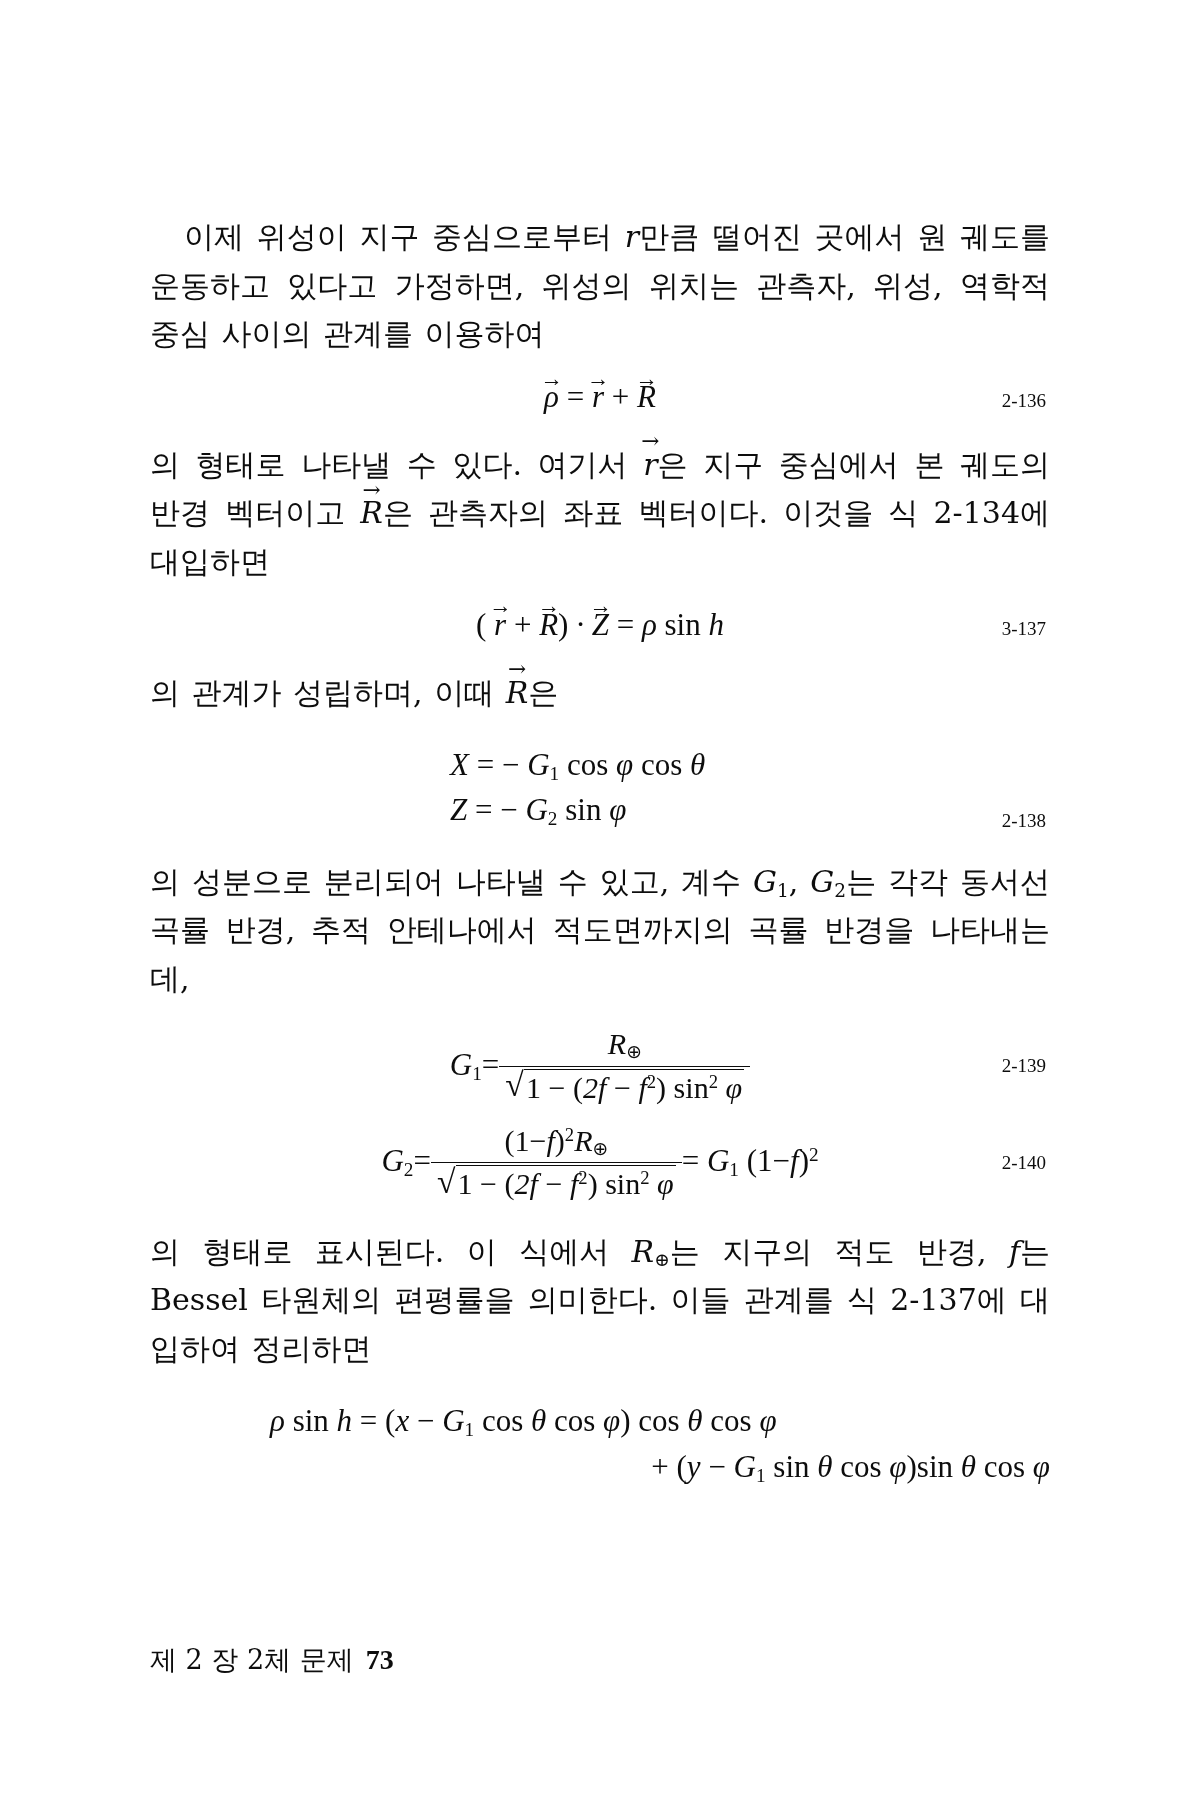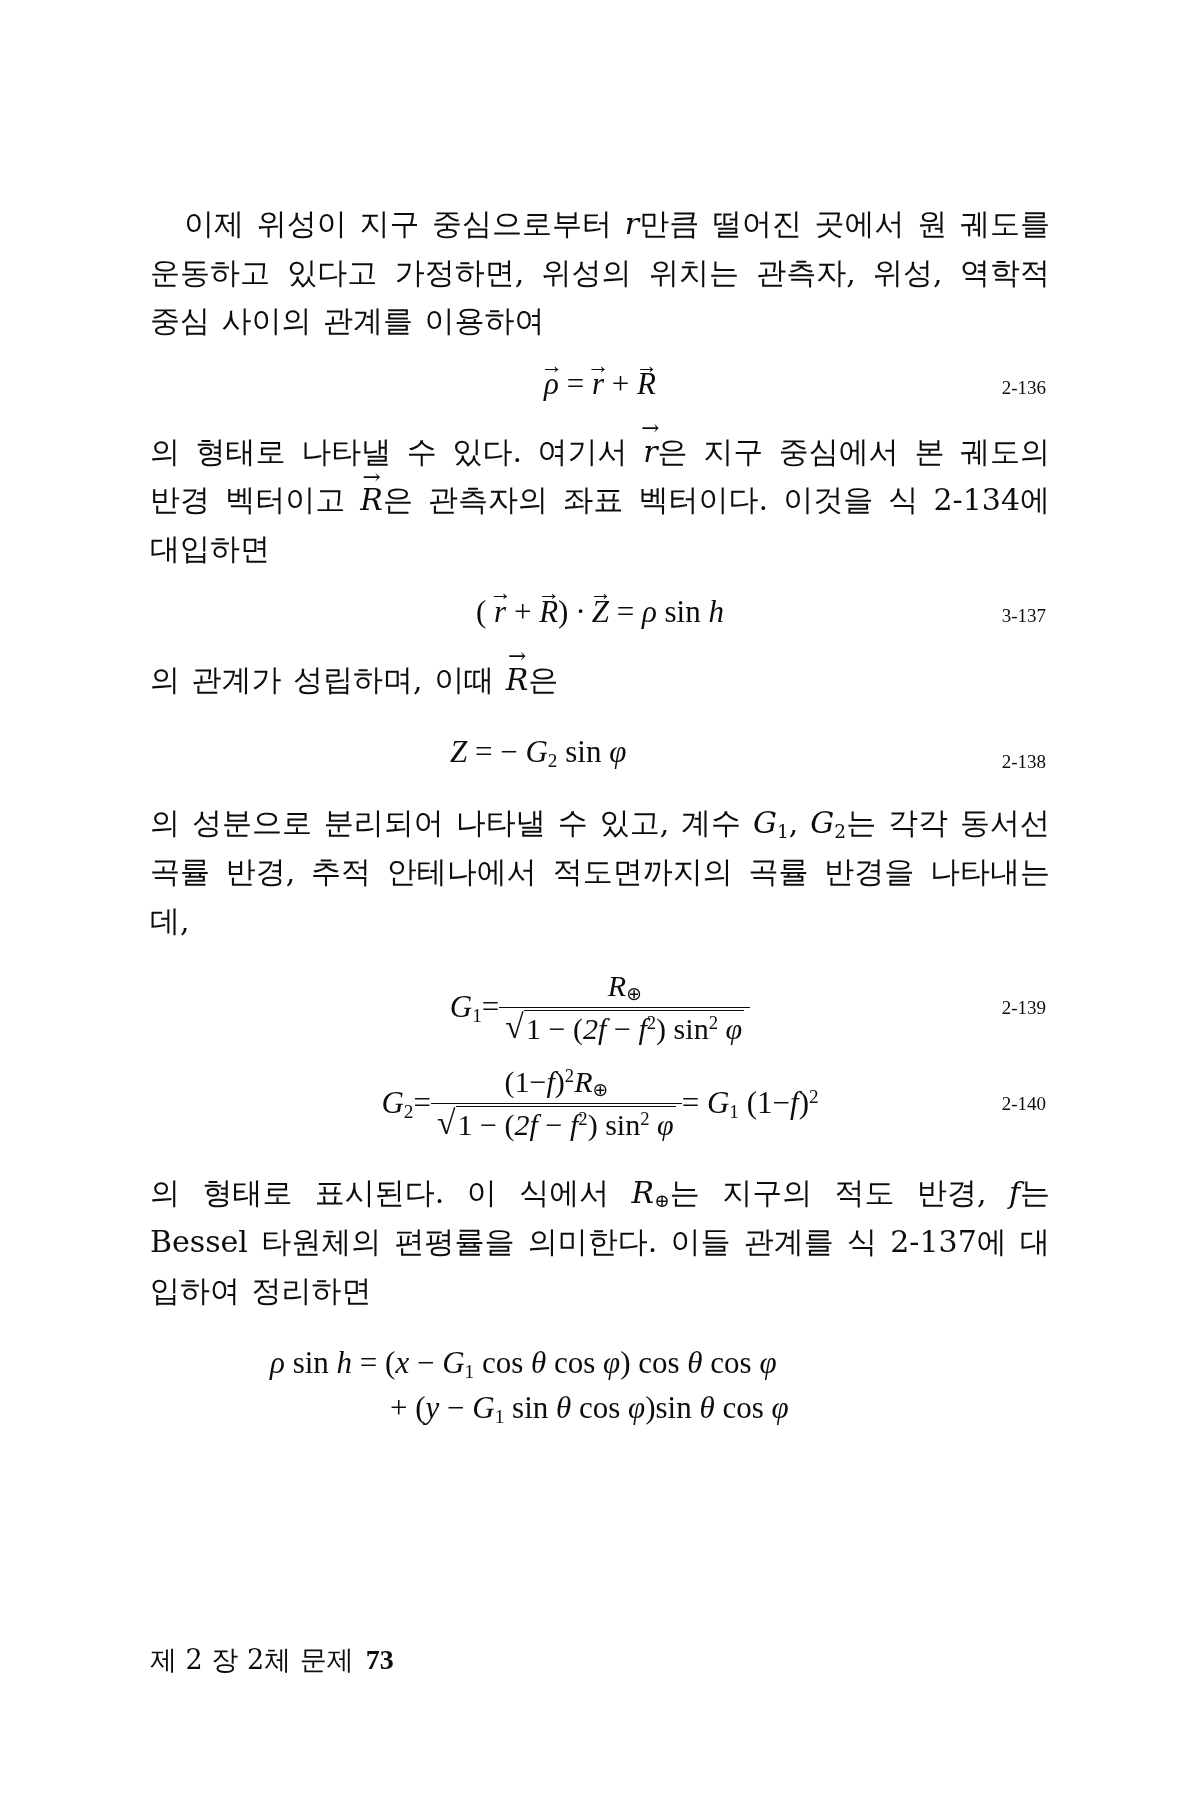--- a/index.html
+++ b/index.html
@@ -15,21 +15,21 @@
   }
   .page {
     position: relative;
     width: 1200px;
     height: 1800px;
     box-sizing: border-box;
     padding: 200px 150px 0 150px;
   }
   .content {
     width: 900px;
-    margin: 0 auto;
+    margin: 13px auto;
   }
   p.para {
     margin: 0;
     font-size: 30px;
     line-height: 1.62;
     text-align: justify;
     text-justify: inter-character;
     word-spacing: 2px;
     font-family: "DejaVu Serif", "Liberation Serif", serif;
   }
@@ -176,20 +176,21 @@
       </div>
       <span class="eq-num">3-137</span>
     </div>
 
     <p class="para">
       의 관계가 성립하며, 이때 <span class="vecwrap mi"><span class="arrow">→</span>R</span>은
     </p>
 
     <div class="eq-block" style="margin-top:26px;">
       <div class="eq-lines">
+        <span class="ln">X <span class="sym">= −</span> G<sub class="sm">1</sub> <span class="sym">cos</span> φ <span class="sym">cos</span> θ</span>
         <span class="ln">Z <span class="sym">= −</span> G<sub class="sm">2</sub> <span class="sym">sin</span> φ</span>
       </div>
       <span class="eq-num bottom">2-138</span>
     </div>
 
     <p class="para" style="margin-top:24px;">
       의 성분으로 분리되어 나타낼 수 있고, 계수 <span class="mi">G<sub class="sm">1</sub></span>, <span class="mi">G<sub class="sm">2</sub></span>는 각각 동서선 곡률 반경, 추적 안테나에서 적도면까지의 곡률 반경을 나타내는데,
     </p>
 
     <div class="eq-block" style="margin-top:24px;">
@@ -212,21 +213,21 @@
       <span class="eq-num">2-140</span>
     </div>
 
     <p class="para" style="margin-top:26px;">
       의 형태로 표시된다. 이 식에서 <span class="mi">R<sub class="sm" style="vertical-align:-0.22em;">⊕</sub></span>는 지구의 적도 반경, <span class="mi">f</span>는 Bessel 타원체의 편평률을 의미한다. 이들 관계를 식 2-137에 대입하여 정리하면
     </p>
 
     <div class="eq-block" style="margin-top:26px;">
       <div class="eq-lines">
         <span class="ln" style="padding-left:120px;">ρ <span class="sym">sin</span> h <span class="sym">= (</span>x <span class="sym">−</span> G<sub class="sm">1</sub> <span class="sym">cos</span> θ <span class="sym">cos</span> φ<span class="sym">)</span> <span class="sym">cos</span> θ <span class="sym">cos</span> φ</span>
-        <span class="ln" style="padding-left:240px;"><span class="sym">+ (</span>y <span class="sym">−</span> G<sub class="sm">1</sub> <span class="sym">sin</span> θ <span class="sym">cos</span> φ<span class="sym">)</span><span class="sym">sin</span> θ <span class="sym">cos</span> φ</span>
+        <span class="ln" style="padding-left:240px;text-align:right;"><span class="sym">+ (</span>y <span class="sym">−</span> G<sub class="sm">1</sub> <span class="sym">sin</span> θ <span class="sym">cos</span> φ<span class="sym">)</span><span class="sym">sin</span> θ <span class="sym">cos</span> φ</span>
       </div>
     </div>
 
   </div>
 
   <div class="footer">
     <span>제 2 장  2체 문제</span><span class="pg">73</span>
   </div>
 </div>
 

